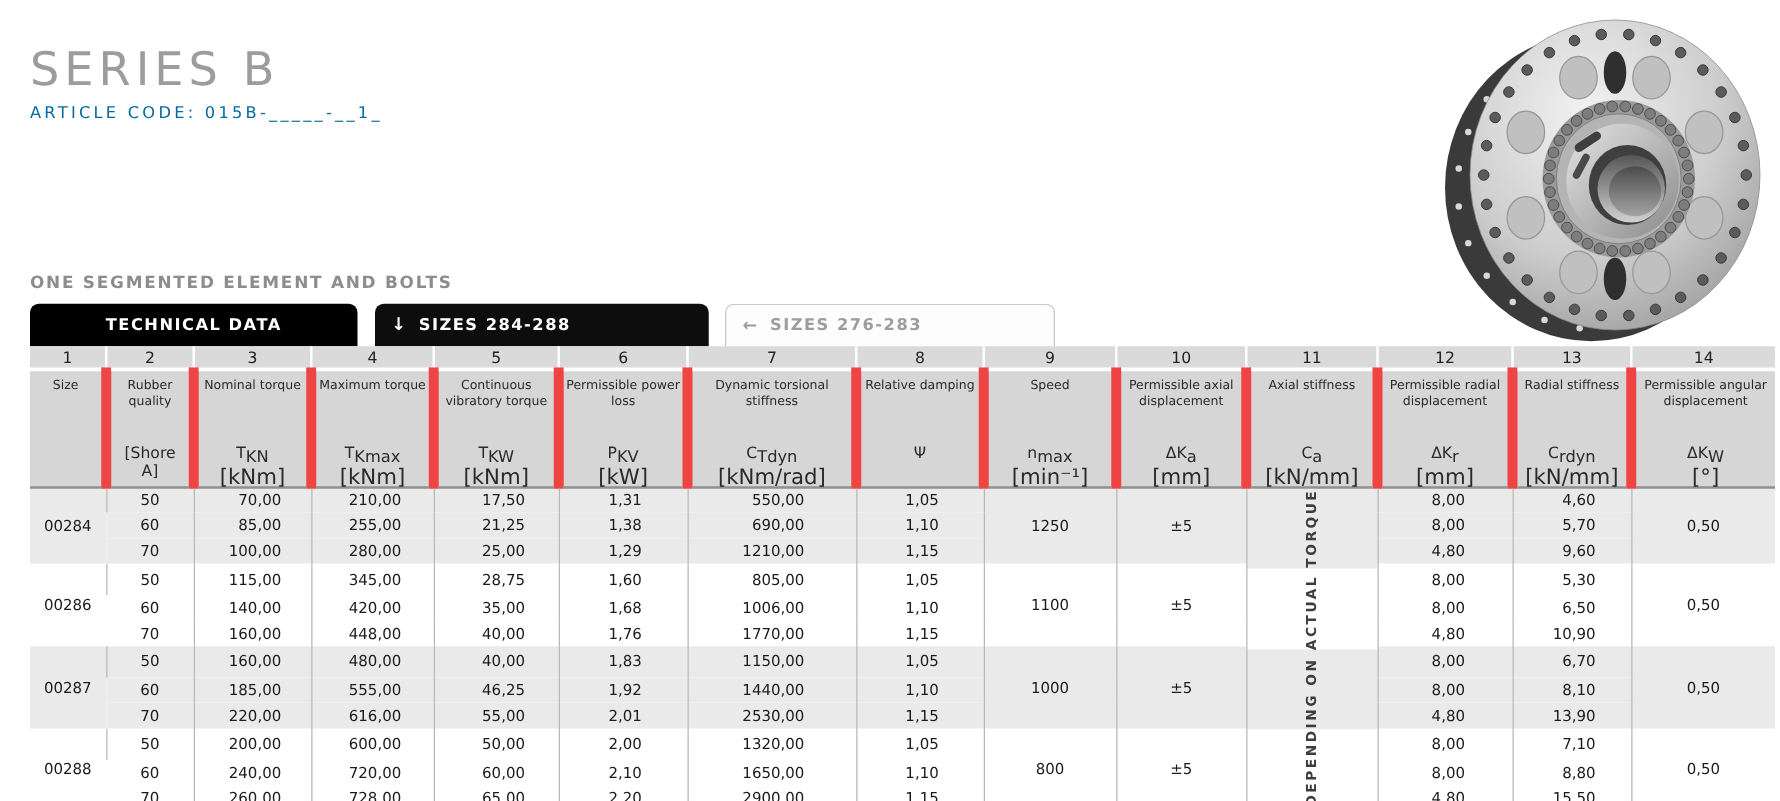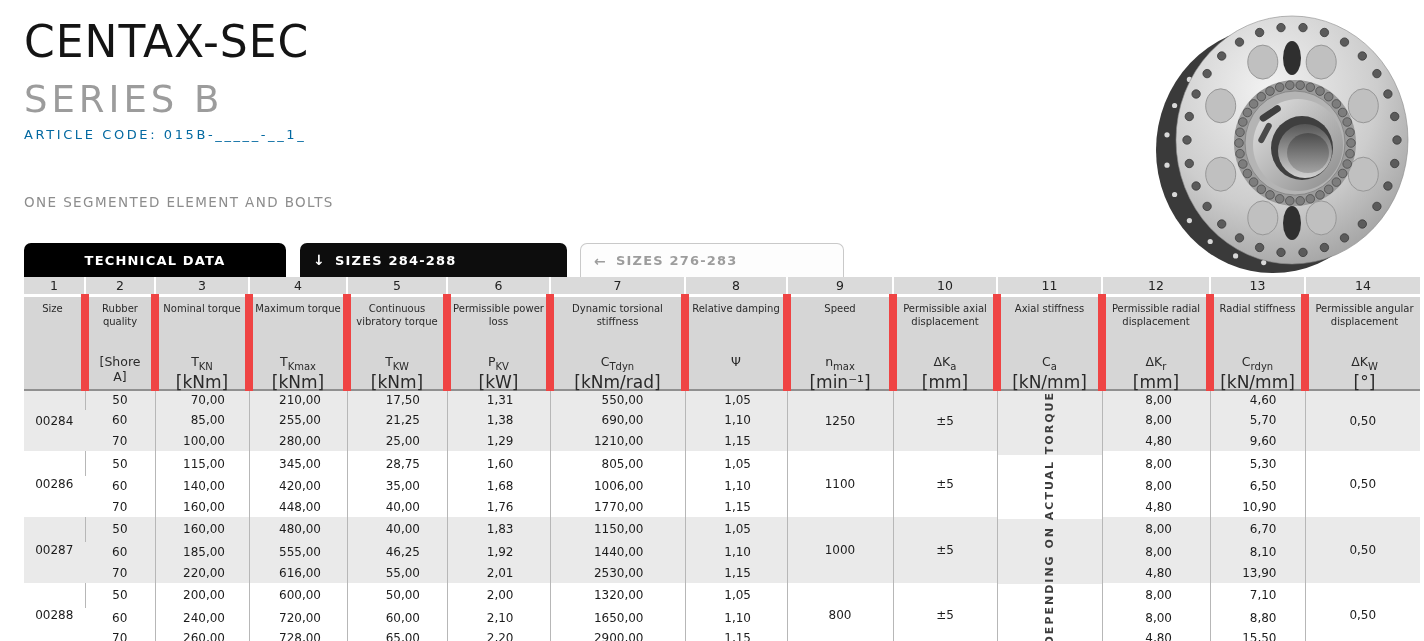--- a/index.html
+++ b/index.html
@@ -10,58 +10,57 @@
     background: #fff;
     font-family: "DejaVu Sans", "Liberation Sans", sans-serif;
     overflow: hidden;
     color: #1c1c1c;
   }
   
   .hdr { position: absolute; left: 24px; top: 20px; }
   .title { font-size: 44px; font-weight: 400; color: #141414; letter-spacing: 1px; line-height: 1.0; }
   .subtitle { font-size: 37px; font-weight: 400; color: #9c9c9c; letter-spacing: 4px; line-height: 1.0; margin-top: 17px; }
   .article { font-size: 13px; color: #0369a1; letter-spacing: 2.6px; margin-top: 9px; }
-  .section-label { position: absolute; left: 24px; top: 194px; font-size: 13.5px; font-weight: normal; color: #8d8d8d; letter-spacing: 1.4px; }
+  .section-label { position: absolute; left: 24px; top: 218px; font-size: 13.5px; font-weight: bold; color: #8d8d8d; letter-spacing: 1.4px; }
   
   .tabs { position: absolute; left: 24px; top: 243px; height: 34px; display: flex; }
   .tab { height: 34px; border-radius: 7px 7px 0 0; display: flex; align-items: center; font-size: 13px; font-weight: bold; letter-spacing: 1.2px; }
   .tab-green { width: 262px; background: #000000; color: #fff; justify-content: center; margin-right: 14px; }
   .tab-black { width: 267px; background: #0d0d0d; color: #fff; padding-left: 13px; margin-right: 13px; }
   .tab-white { width: 264px; background: #fdfdfd; border: 1px solid #c9c9c9; border-bottom: none; color: #9d9d9d; padding-left: 13px; }
   .tab .arr { margin-right: 9px; font-size: 14px; }
   
   table.tech { position: absolute; left: 24px; top: 277px; width: 1396px; border-collapse: collapse; table-layout: fixed; border-bottom: 2px solid #909090; }
   .numrow th { background: #dadada; height: 18px; font-weight: 400; font-size: 12.5px; color:#222;
                border-left: 2px solid #fff; border-bottom: 3px solid #fff; padding: 0; }
   .numrow th:first-child { border-left: none; }
   .headrow th { background: #d6d6d6; vertical-align: top; font-weight: 400; color:#2a2a2a;
                 border-left: 8px solid #ef4444; border-bottom: 2px solid #909090; padding: 5px 2px 3px; }
   .headrow th:first-child { border-left: none; }
   .cname { font-size: 10px; line-height: 13.5px; min-height: 44px; }
   .csym  { font-size: 12.5px; height: 18px; margin-top: 8px; }
-  .csym sub { font-size: 10px; }
+  .csym sub { font-size: 13px; }
   .cunit { font-size: 17px; height: 14px; }
   tbody td { height: 20.6px; padding: 0; text-align: center; font-size: 12px; border-left: 1px solid #b7b7b7; vertical-align: middle; }
   tbody td:first-child { border-left: none; }
   tr.ga td { background: #eaeaea; }
   tr.gb td { background: #ffffff; }
   td.num span { display: inline-block; text-align: right; }
   .w46 { min-width: 46px; } .w30 { min-width: 30px; } .w52 { min-width: 52px; } .w32 { min-width: 32px; } .w38 { min-width: 38px; }
   td.vnote { background: linear-gradient(to bottom, #eaeaea 0, #eaeaea 25%, #fff 25%, #fff 50%, #eaeaea 50%, #eaeaea 75%, #fff 75%, #fff 100%) !important; vertical-align: middle; }
   td.vnote span { writing-mode: vertical-rl; transform: rotate(180deg); font-size: 11px; font-weight: bold; letter-spacing: 2px; color: #3d3d3d; white-space: nowrap; text-align: left; }
   
   .product { position: absolute; right: 4px; top: 4px; width: 278px; height: 282px; }
 </style>
 </head>
 <body>
 
 <div class="page">
 
   <div class="hdr">
-    <div class="title">CENTAX-SEC</div>
     <div class="subtitle">SERIES B</div>
     <div class="article">ARTICLE CODE: 015B-_____-__1_</div>
   </div>
   <div class="section-label">ONE SEGMENTED ELEMENT AND BOLTS</div>
 
   <svg class="product" viewBox="0 0 278 282" aria-hidden="true">
     <defs>
       <radialGradient id="faceG" cx="0.40" cy="0.30" r="0.85">
         <stop offset="0" stop-color="#f2f2f2"></stop>
           <stop offset="0.55" stop-color="#cdcdcd"></stop>

